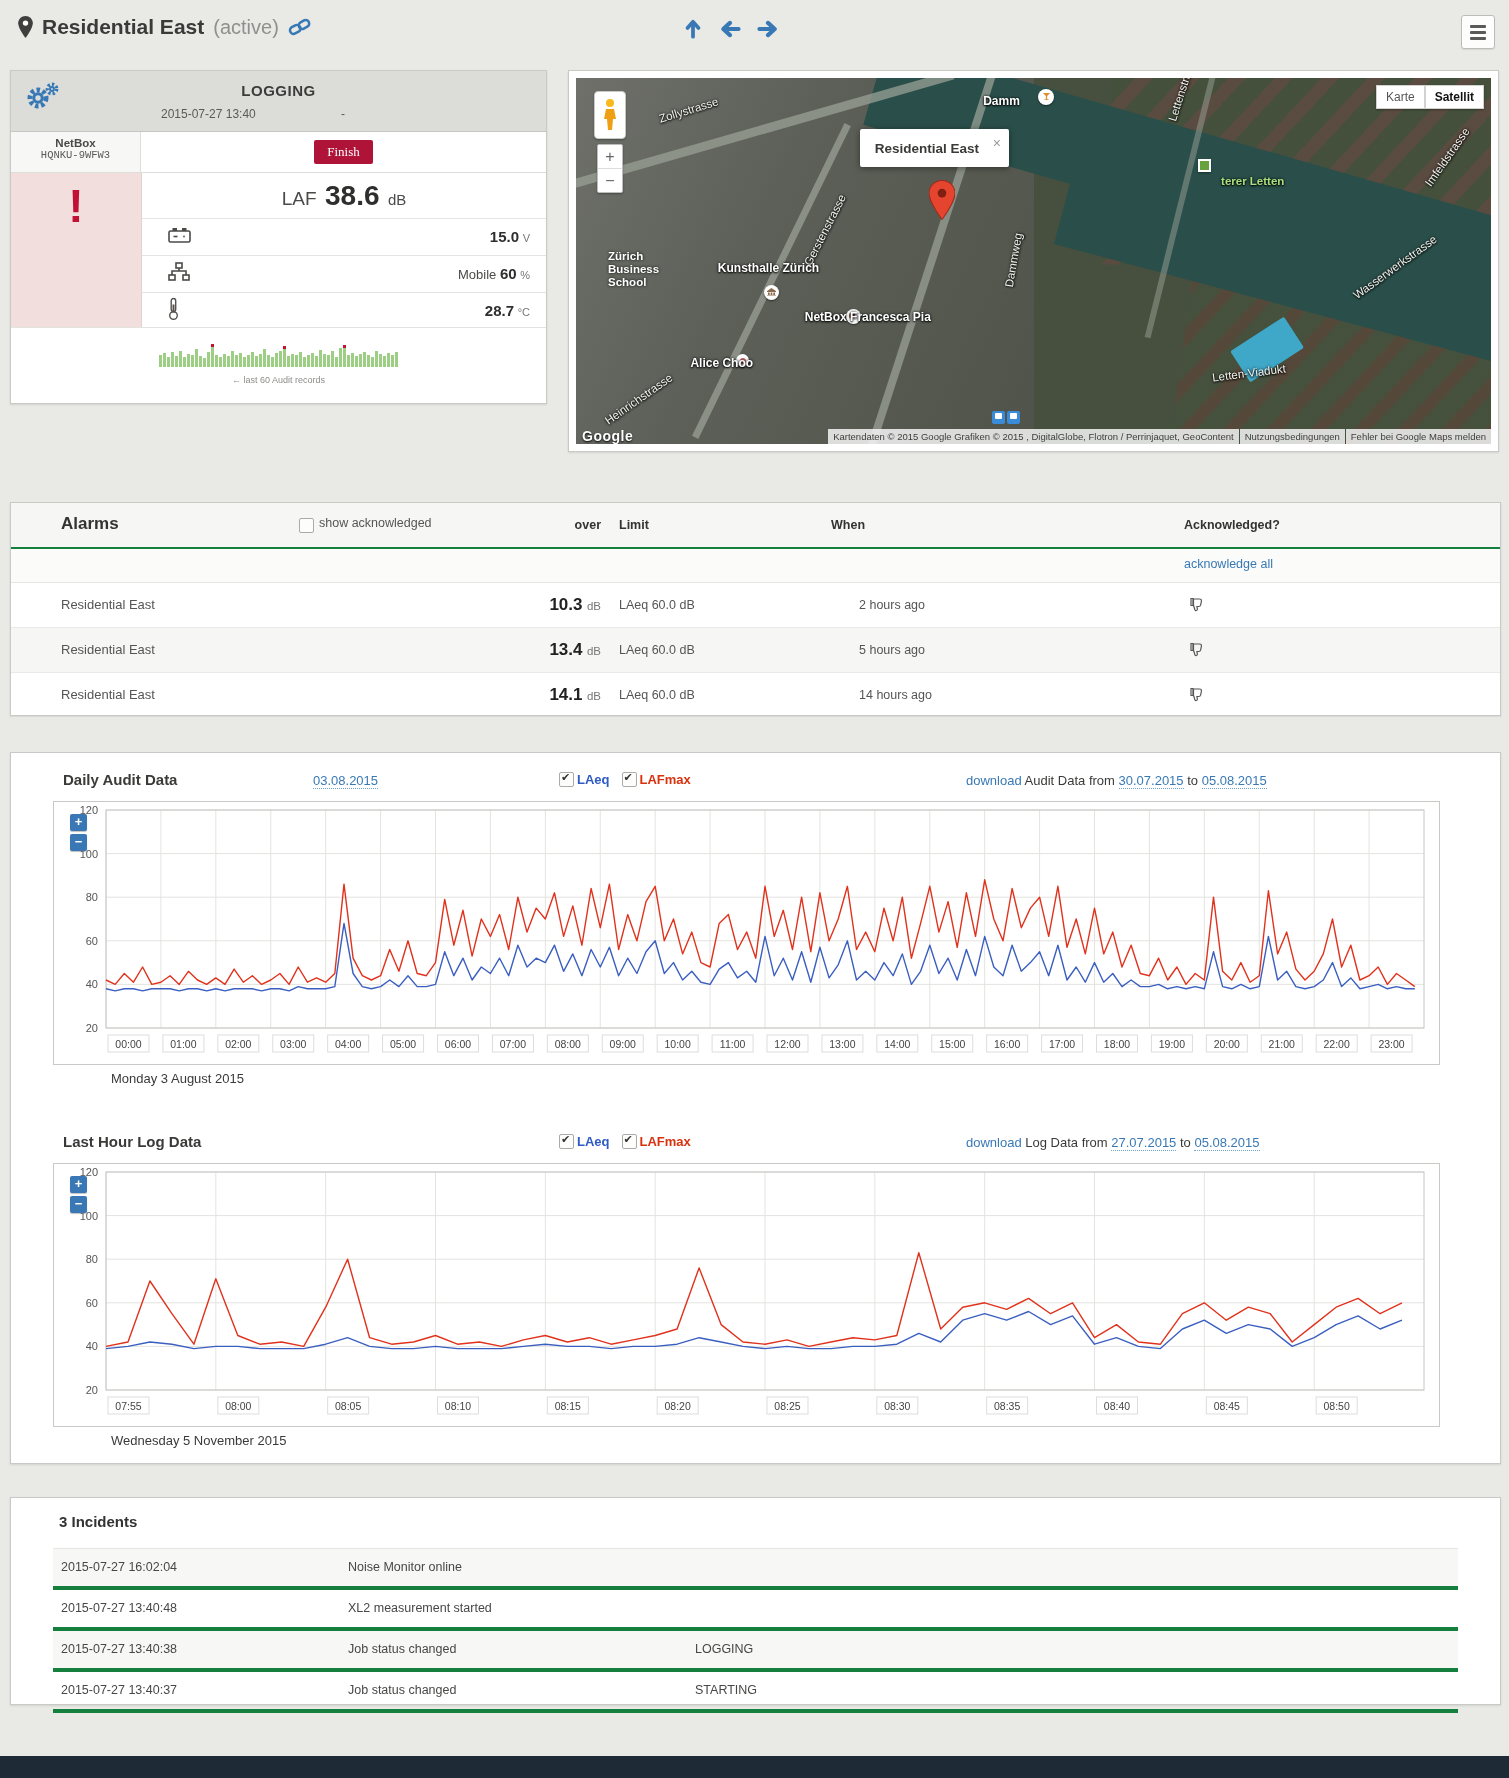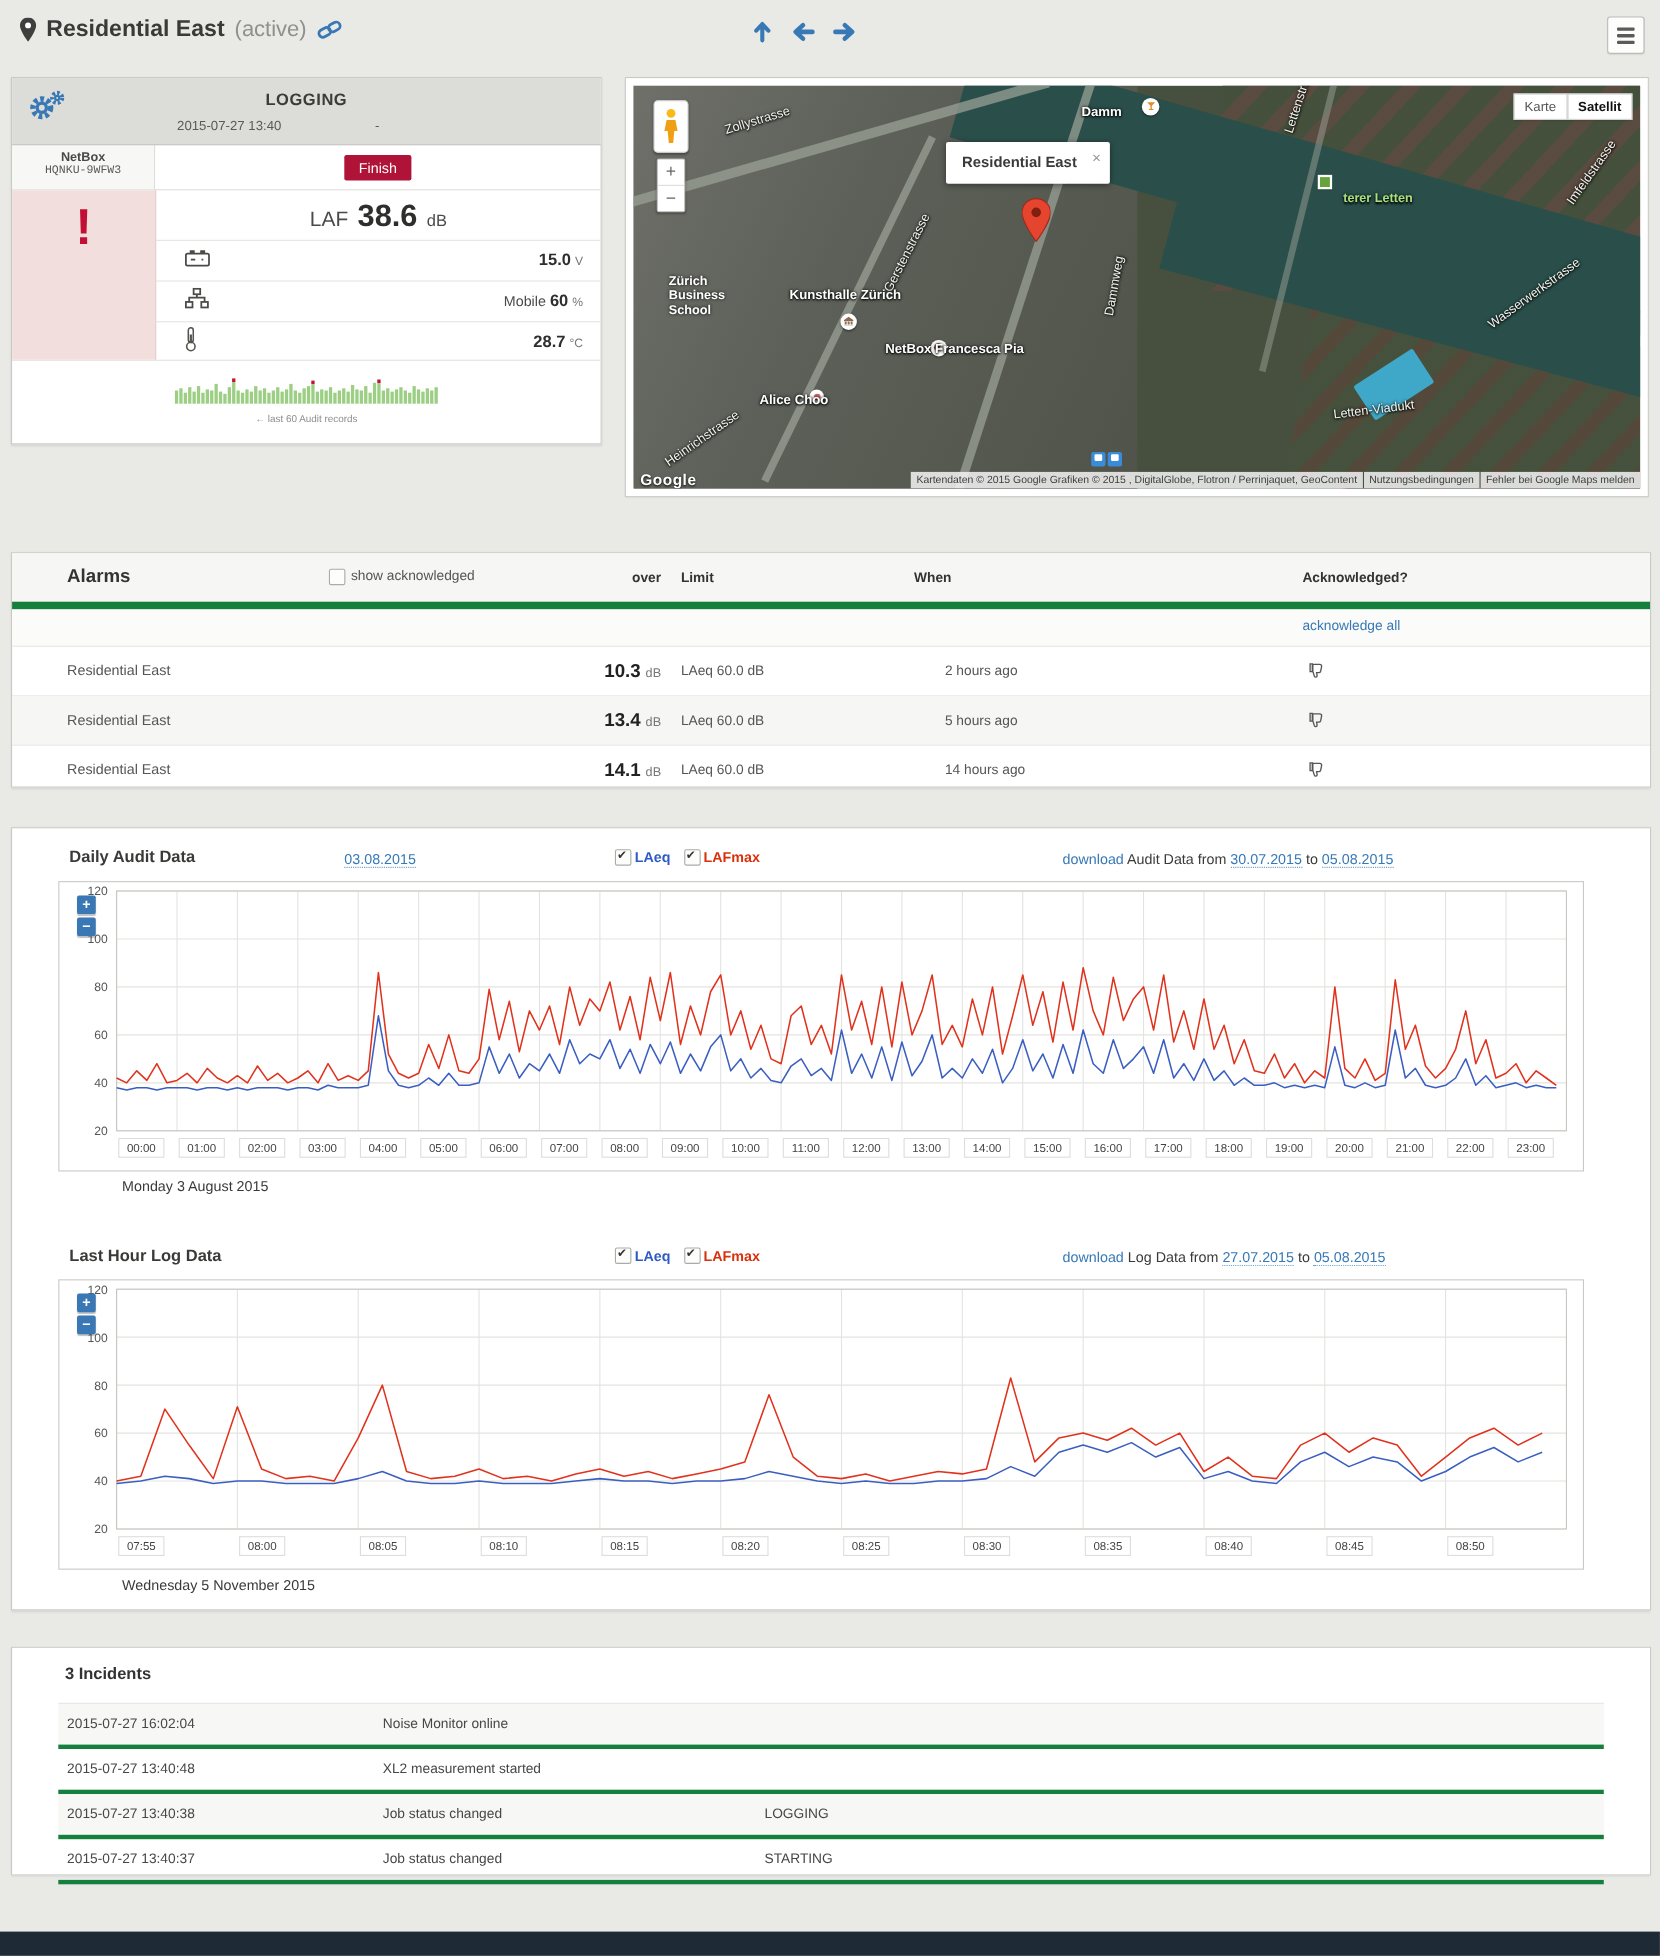--- a/index.html
+++ b/index.html
@@ -28,21 +28,21 @@
   .sc-head{height:60px;background:#dcdcd9;border-bottom:1px solid #c6c6c3;position:relative;}
   .sc-head .gears{position:absolute;left:13px;top:10px;cursor:pointer;}
   .sc-head .st{position:absolute;top:11px;width:100%;text-align:center;font-size:15px;font-weight:bold;color:#3b3b3a;letter-spacing:.5px;}
   .sc-head .st2{position:absolute;top:36px;left:150px;font-size:12px;color:#5a5a58;}
   .sc-head .st3{position:absolute;top:36px;left:330px;font-size:12px;color:#5a5a58;}
   .sc-row2{height:40px;display:flex;border-bottom:1px solid #ddddda;}
   .nb{width:130px;background:#f7f7f5;border-right:1px solid #ddddda;text-align:center;padding-top:5px;box-sizing:border-box;}
   .nb .l1{font-size:11.5px;font-weight:bold;color:#4a4a48;}
   .nb .l2{font-size:10.5px;color:#5a5a58;font-family:"Liberation Mono","DejaVu Sans Mono",monospace;}
   .finish-wrap{flex:1;display:flex;align-items:center;justify-content:center;}
-  #finish-btn{background:#b01338;color:#fff;border:none;font-size:13px;padding:4px 13px;border-radius:2px;cursor:pointer;font-family:Liberation Sans, sans-serif;}
+  #finish-btn{background:#b01338;color:#fff;border:none;font-size:13px;padding:4px 13px;border-radius:2px;cursor:pointer;font-family:Liberation Serif, serif;}
   .sc-main{display:flex;height:154px;border-bottom:1px solid #e2e2df;}
   .alert-cell{width:130px;background:#f2dedd;border-right:1px solid #e6cfce;text-align:center;}
   .alert-cell .bang{font-size:46px;font-weight:bold;color:#c11033;line-height:1.1;margin-top:8px;}
   .vals{flex:1;}
   .laf-row{height:45px;border-bottom:1px solid #e4e4e1;text-align:center;line-height:45px;}
   .laf-row .k{font-size:19px;color:#4a4a48;}
   .laf-row .v{font-size:28px;font-weight:bold;color:#2e2e2d;margin:0 4px;}
   .laf-row .u{font-size:15px;color:#4a4a48;}
   .v-row{height:36px;border-bottom:1px solid #e4e4e1;position:relative;}
   .v-row:last-child{border-bottom:none;}
@@ -97,21 +97,21 @@
   #map-zoom div:first-child{border-bottom:1px solid #ddd;}
   #map-type{position:absolute;right:7px;top:7px;display:flex;box-shadow:0 1px 2px rgba(0,0,0,.3);}
   #map-type .mt{background:#fff;border:1px solid #d2d2cf;padding:4px 9px;font-size:12px;color:#565656;cursor:pointer;}
   #map-type .mt.sel{font-weight:bold;color:#111;}
   #map-attr{position:absolute;left:0;bottom:0;width:100%;height:16px;display:flex;align-items:center;font-size:9.5px;}
   #g-logo{color:#fff;font-weight:bold;font-size:14px;margin-left:6px;text-shadow:0 1px 2px #000;letter-spacing:.5px;flex:1;}
   #map-attr .seg{background:rgba(245,245,245,.85);color:#3d3d3c;padding:2px 5px;margin-left:1px;white-space:nowrap;}
   #map-attr .seg.link{cursor:pointer;}
   
   #alarms-card{left:10px;top:502px;width:1489px;height:212px;}
-  .al-head{height:44px;background:#f6f6f4;border-bottom:7px solid #15803d;position:relative;}
+  .al-head{height:44px;background:#f6f6f4;border-bottom:2px solid #15803d;position:relative;}
   .al-head .ttl{position:absolute;left:50px;top:11px;font-size:17px;font-weight:bold;color:#333;}
   .cb{width:13px;height:13px;border:1px solid #ababa9;background:#fdfdfc;border-radius:2px;display:inline-block;position:relative;vertical-align:-2px;cursor:pointer;}
   .cb.checked::after{content:"✔";position:absolute;top:-2px;left:1px;font-size:11px;color:#333;}
   .al-head .showack{position:absolute;left:308px;top:13px;font-size:12.5px;color:#555;}
   .al-head .h-over{position:absolute;left:520px;top:15px;width:70px;text-align:right;font-size:12.5px;font-weight:bold;color:#333;}
   .al-head .h-limit{position:absolute;left:608px;top:15px;font-size:12.5px;font-weight:bold;color:#333;}
   .al-head .h-when{position:absolute;left:820px;top:15px;font-size:12.5px;font-weight:bold;color:#333;}
   .al-head .h-ack{position:absolute;left:1173px;top:15px;font-size:12.5px;font-weight:bold;color:#333;}
   .al-sub{height:33px;background:#fbfbf9;border-bottom:1px solid #e6e6e3;position:relative;}
   .al-sub .ackall{position:absolute;left:1173px;top:8px;font-size:12.5px;}

